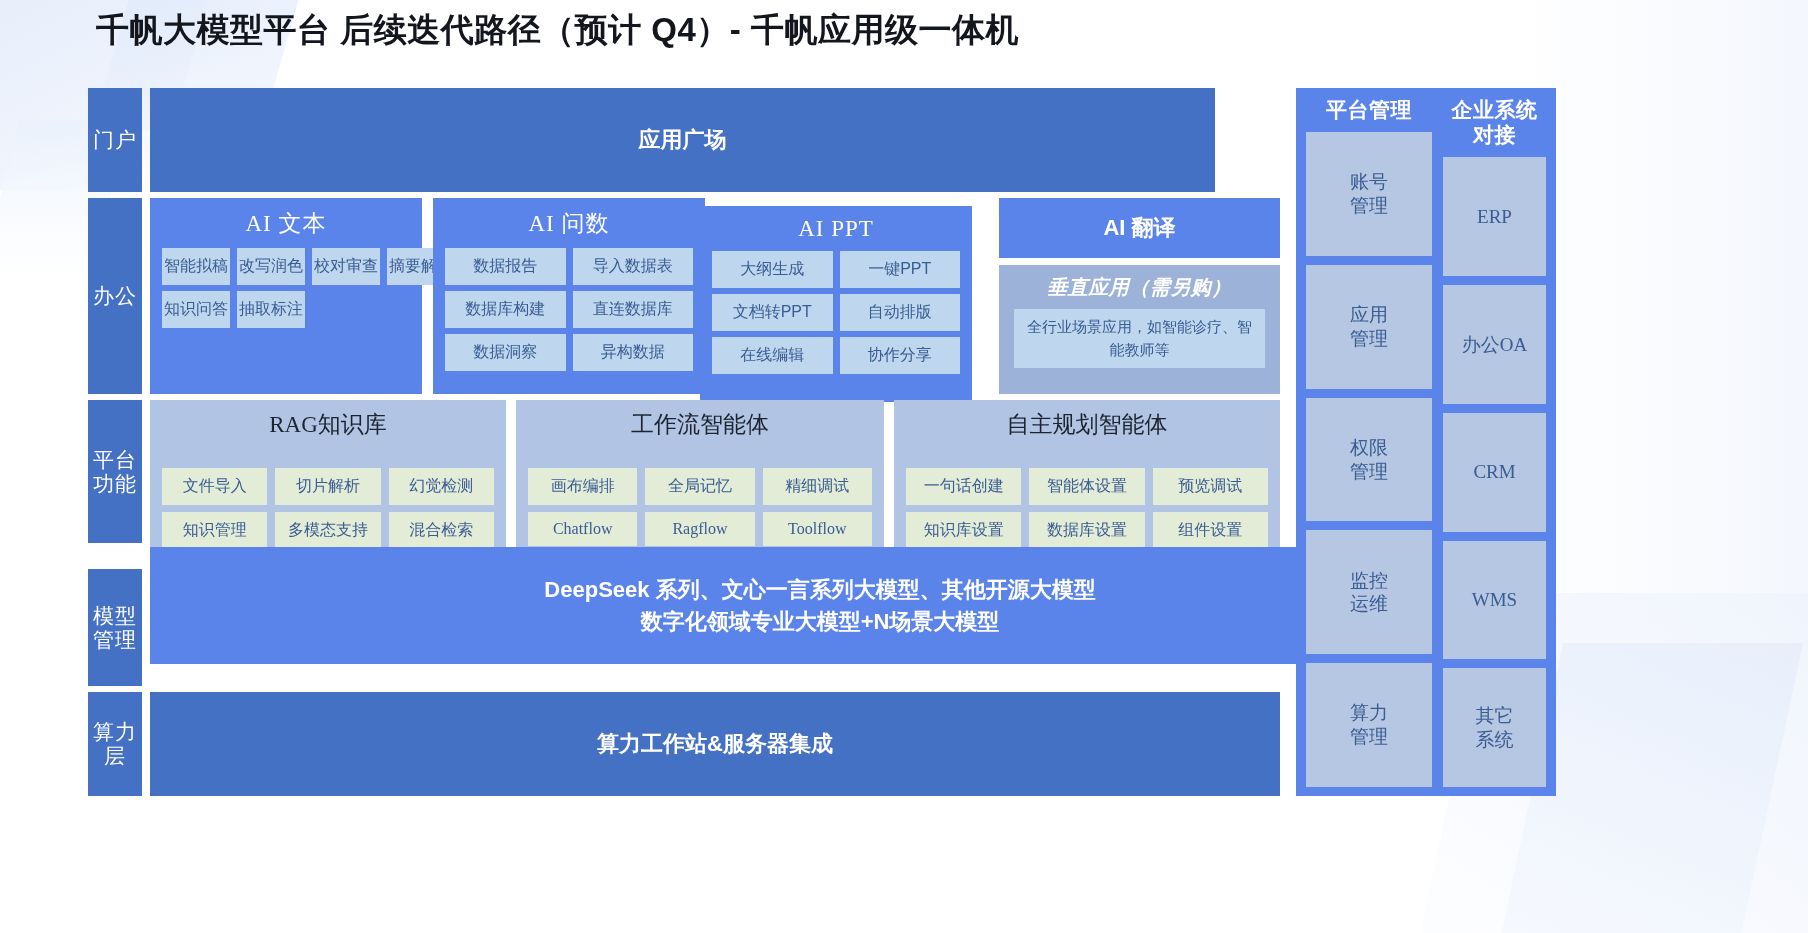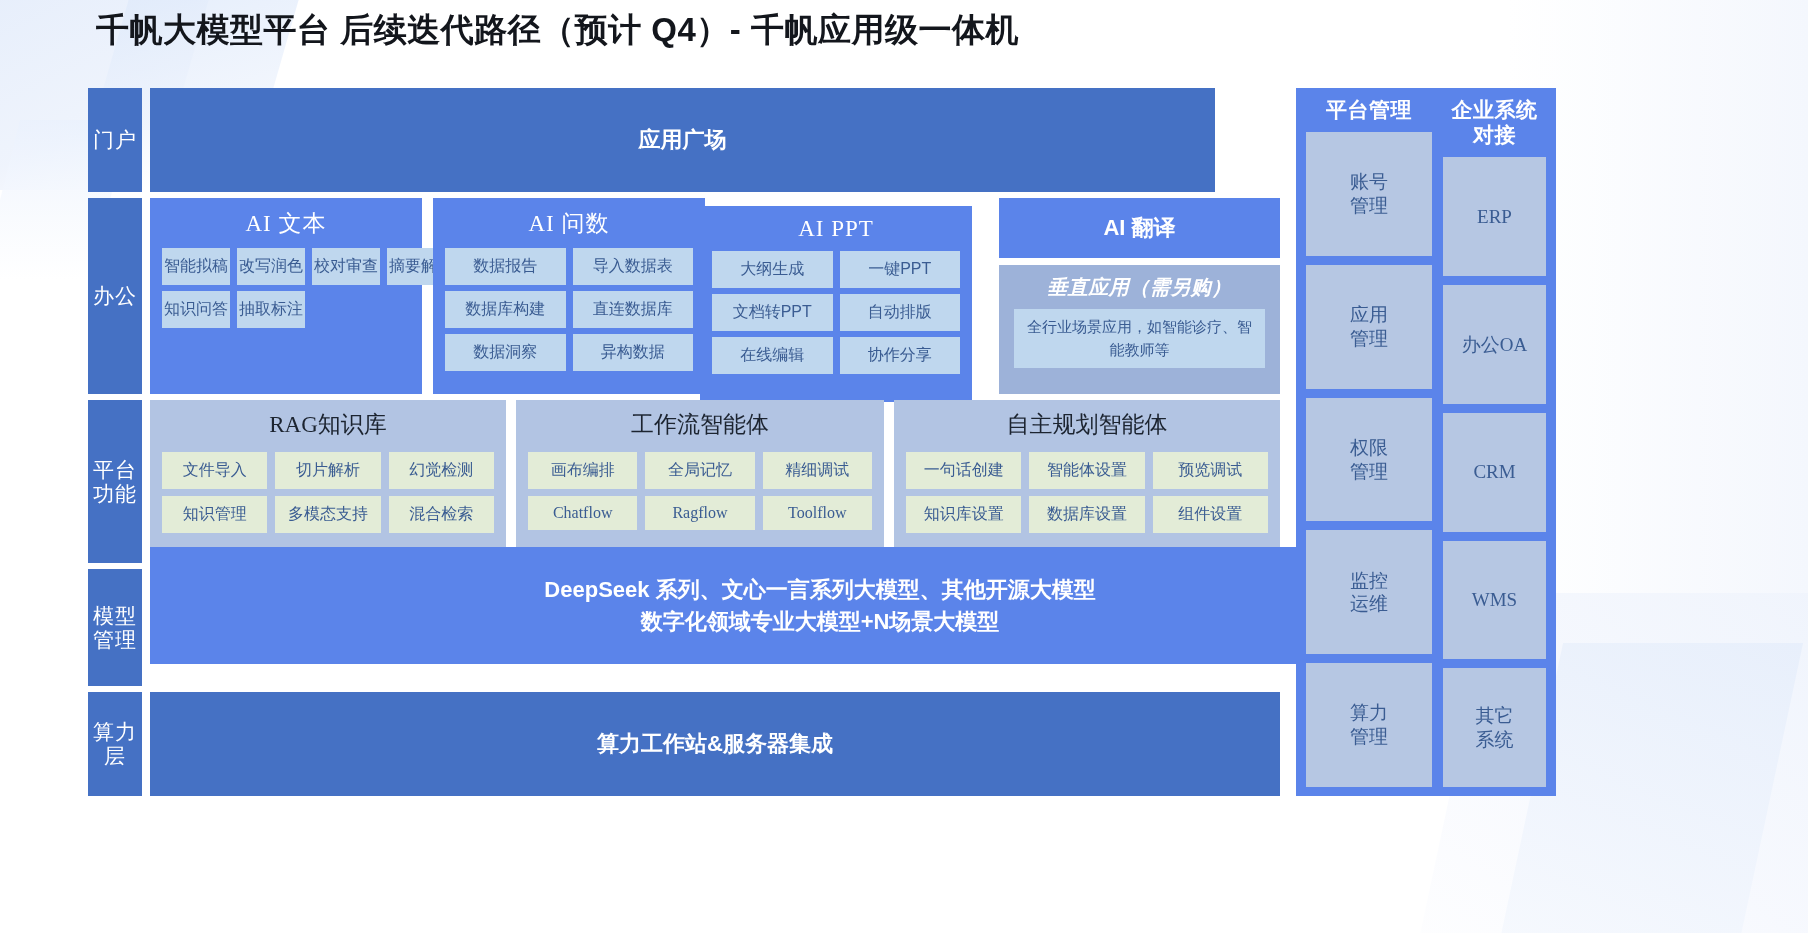--- a/index.html
+++ b/index.html
@@ -188,21 +188,21 @@
     display: flex;
     flex-direction: column;
     align-items: center;
     padding-top: 9px;
     box-sizing: border-box;
   }
   .pgrp-title {
     color: #1c2430;
     font-size: 23px;
     font-family: "Liberation Serif", "DejaVu Serif", serif;
-    margin-bottom: 12px;
+    margin-bottom: 28px;
   }
   .gchips {
     display: grid;
     grid-template-columns: repeat(3, 1fr);
     gap: 7px 8px;
     width: calc(100% - 24px);
     font-family: Liberation Serif, serif;
   }
   .gchip {
     background: #e3ecd7;
@@ -268,21 +268,21 @@
 <div id="page-title">千帆大模型平台 后续迭代路径（预计 Q4）- 千帆应用级一体机</div>
 
 <div id="diagram">
 
   <div class="rail" style="top:0px;height:104px;">
     <span>门户</span>
   </div>
   <div class="rail" style="top:110px;height:196px;">
     <span>办公</span>
   </div>
-  <div class="rail" style="top:312px;height:163px;">
+  <div class="rail" style="top:312px;height:143px;">
     <span>平台功能</span>
   </div>
   <div class="rail" style="top:481px;height:117px;">
     <span>模型管理</span>
   </div>
   <div class="rail" style="top:604px;height:104px;">
     <span>算力层</span>
   </div>
 
   <div class="row band-dark" style="top:0px;height:104px;width:1065px;">应用广场</div>

